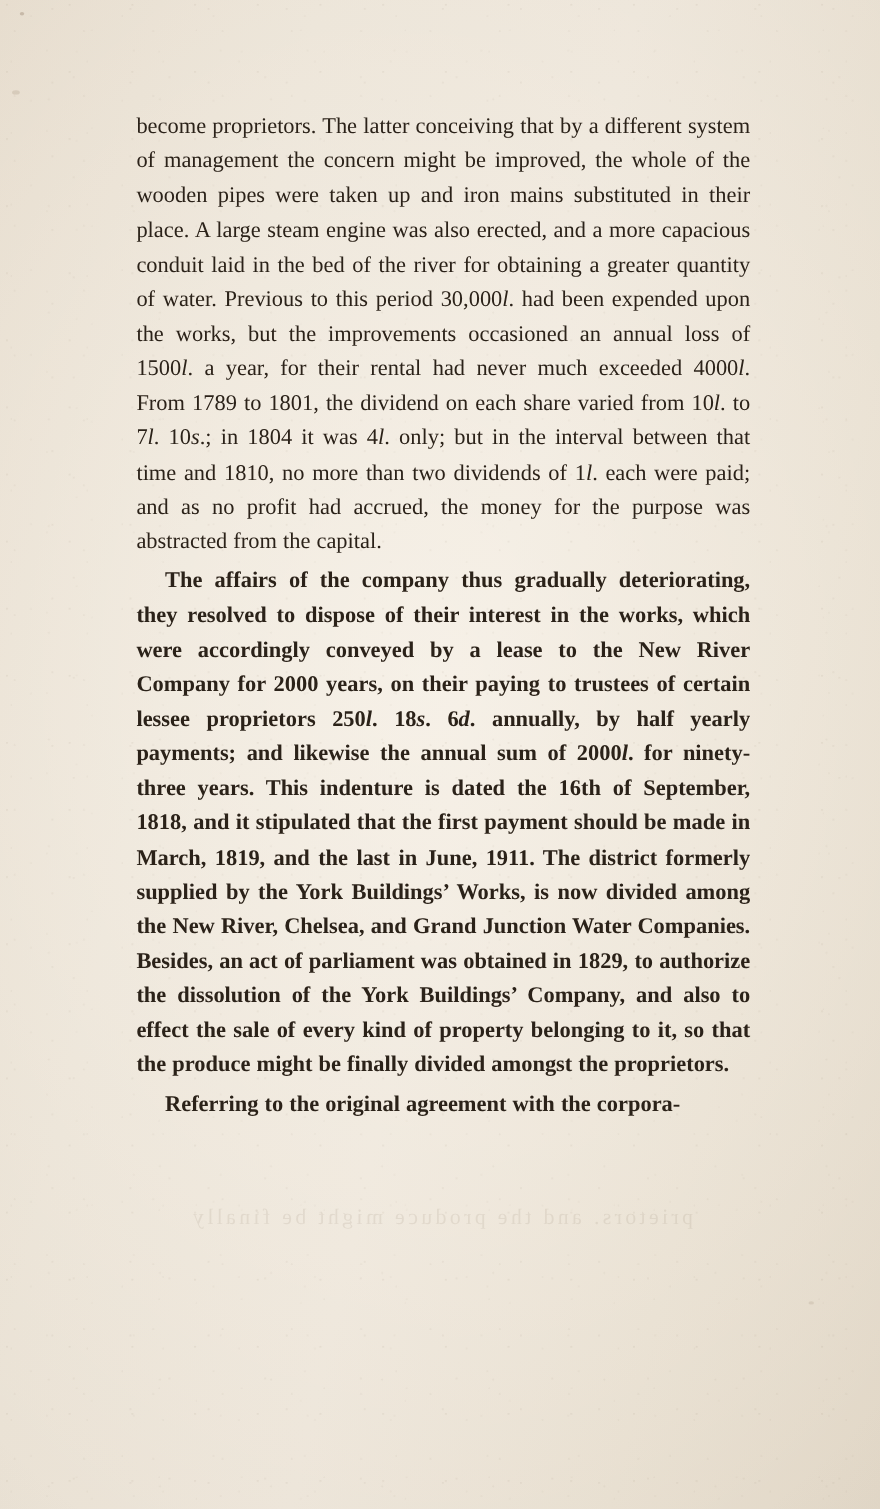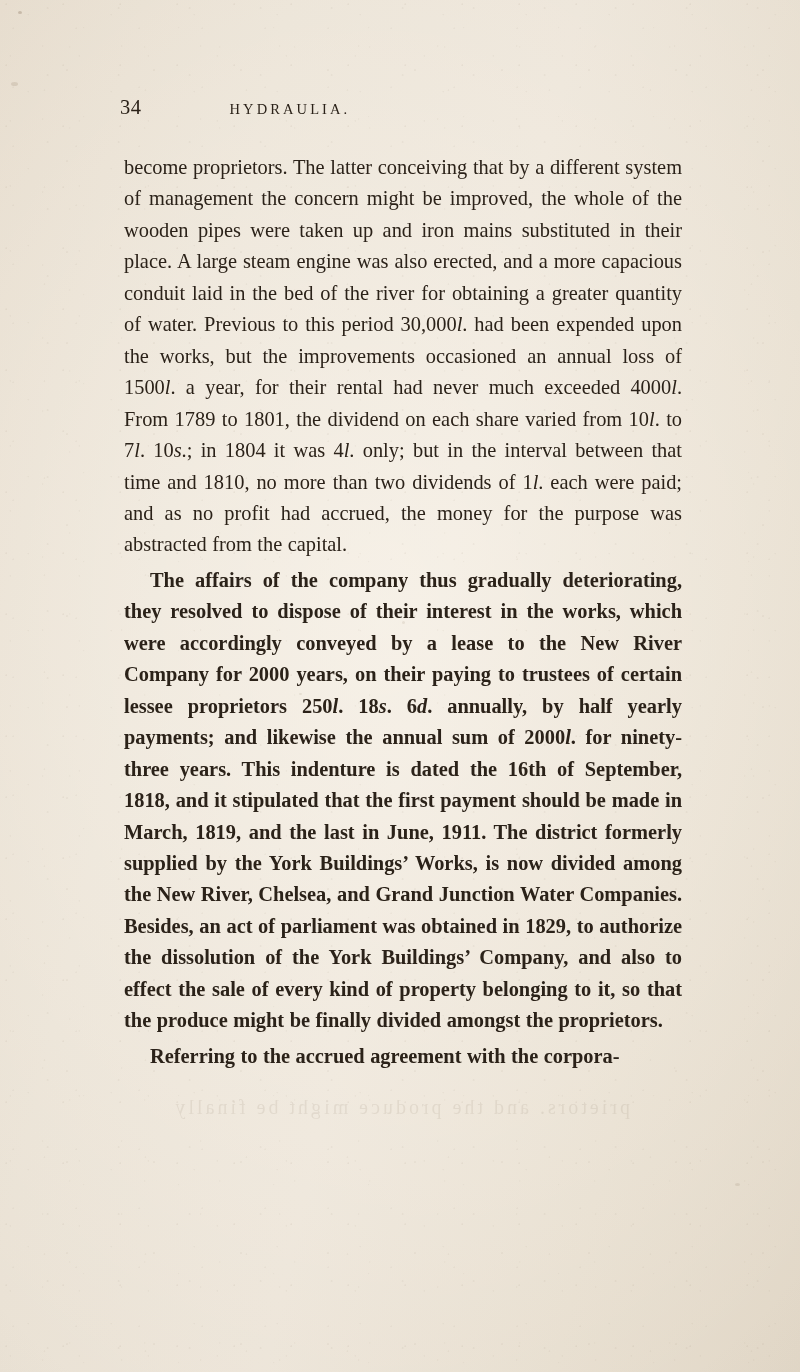--- a/index.html
+++ b/index.html
@@ -135,25 +135,21 @@
   <div class="speck s1"></div>
   <div class="speck s2"></div>
   <div class="speck s3"></div>
   <div class="speck s4"></div>
   <div class="speck s5"></div>
 
   <div class="bleed">prietors. and the produce might be finally</div>
 
   <div class="textblock">
 
-    <div class="runhead">
-      <span class="folio">34</span>
-      <span class="runtitle">HYDRAULIA.</span>
-    </div>
 
     <p class="body">become proprietors. The latter conceiving that by a different system of management the concern might be improved, the whole of the wooden pipes were taken up and iron mains substituted in their place. A large steam engine was also erected, and a more capacious conduit laid in the bed of the river for obtaining a greater quantity of water. Previous to this period 30,000<i>l</i>. had been expended upon the works, but the improvements occasioned an annual loss of 1500<i>l</i>. a year, for their rental had never much exceeded 4000<i>l</i>. From 1789 to 1801, the dividend on each share varied from 10<i>l</i>. to 7<i>l</i>. 10<i>s</i>.; in 1804 it was 4<i>l</i>. only; but in the interval between that time and 1810, no more than two dividends of 1<i>l</i>. each were paid; and as no profit had accrued, the money for the purpose was abstracted from the capital.</p>
 
     <p class="body">The affairs of the company thus gradually deteriorating, they resolved to dispose of their interest in the works, which were accordingly conveyed by a lease to the New River Company for 2000 years, on their paying to trustees of certain lessee proprietors 250<i>l</i>. 18<i>s</i>. 6<i>d</i>. annually, by half yearly payments; and likewise the annual sum of 2000<i>l</i>. for ninety-three years. This indenture is dated the 16th of September, 1818, and it stipulated that the first payment should be made in March, 1819, and the last in June, 1911. The district formerly supplied by the York Buildings’ Works, is now divided among the New River, Chelsea, and Grand Junction Water Companies. Besides, an act of parliament was obtained in 1829, to authorize the dissolution of the York Buildings’ Company, and also to effect the sale of every kind of property belonging to it, so that the produce might be finally divided amongst the proprietors.</p>
 
-    <p class="body lastline">Referring to the accrued agreement with the corpora-</p>
+    <p class="body lastline">Referring to the original agreement with the corpora-</p>
 
   </div>
 </div>
 
 </body></html>

